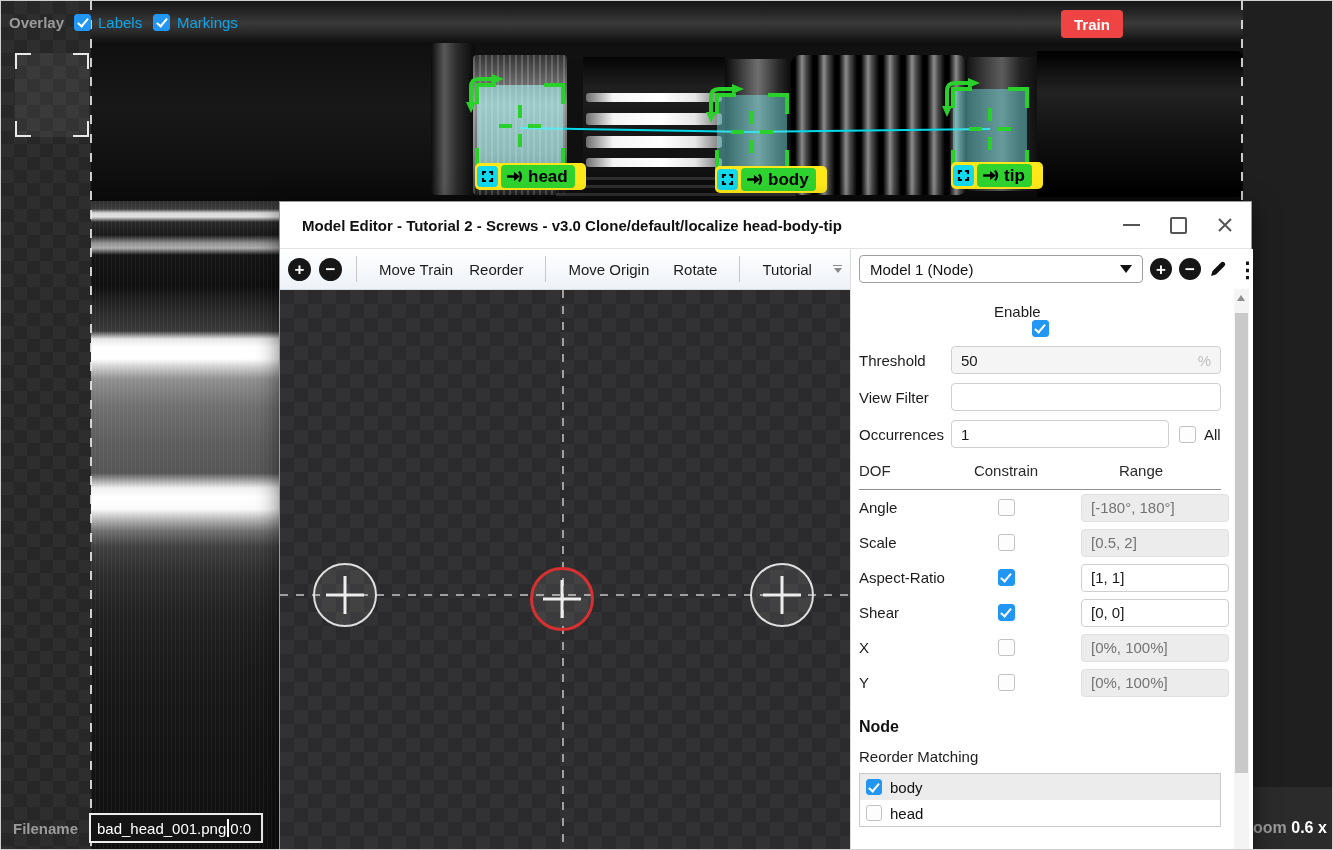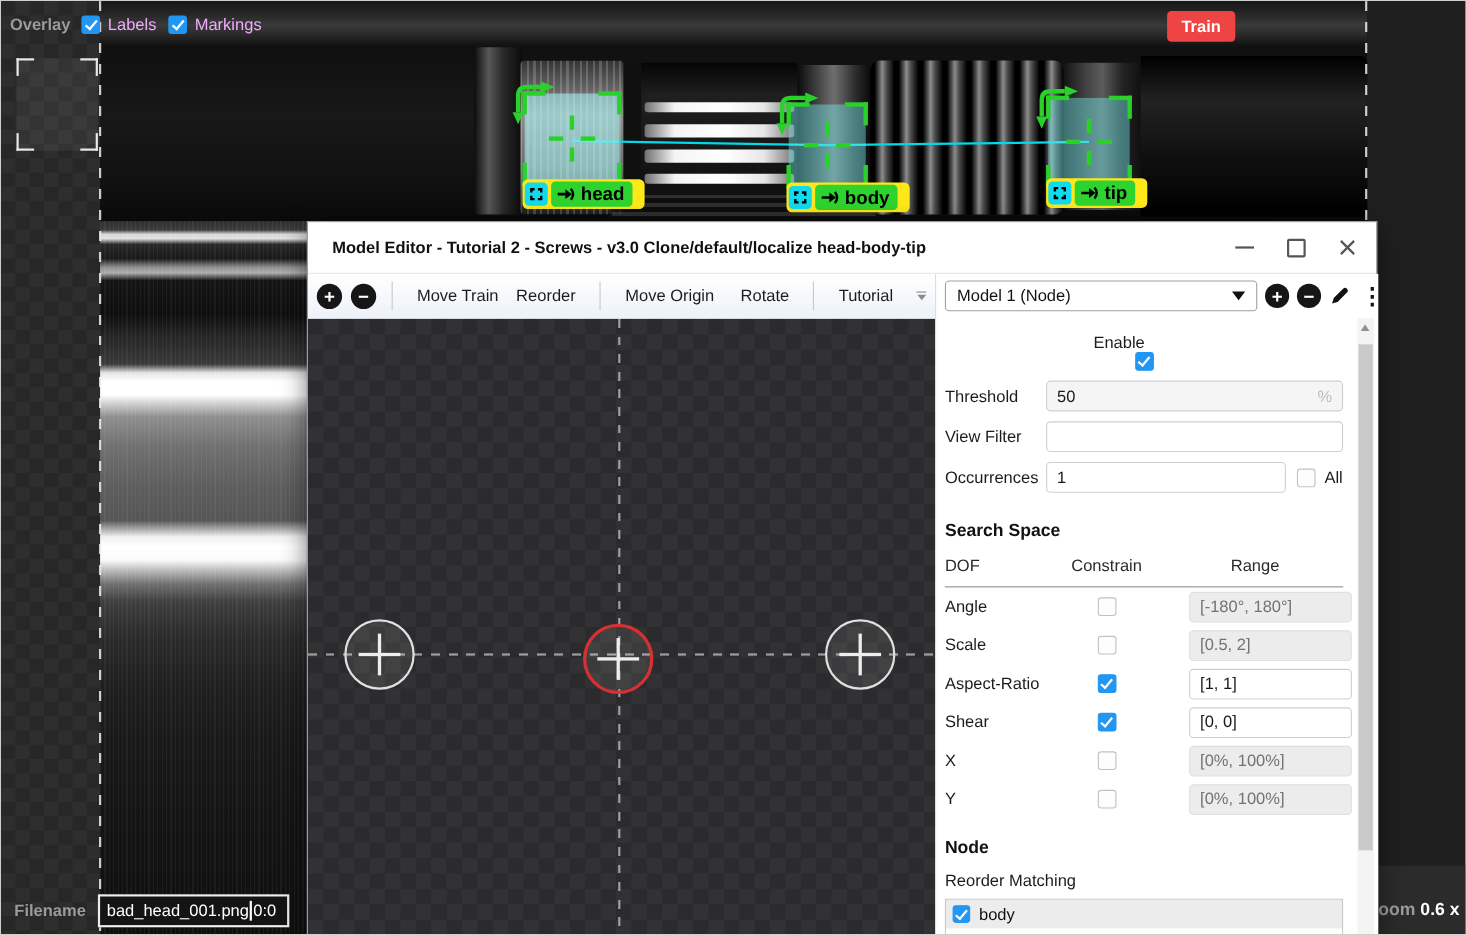--- a/index.html
+++ b/index.html
@@ -78,21 +78,21 @@
   .anno-label{position:absolute;z-index:6;display:inline-flex;align-items:center;gap:3px;
     background:#ffe81a;border-radius:5px;padding:2px 11px 2px 2px;}
   .chip-cyan{width:21px;height:21px;background:#11d9ee;border-radius:4px;
     display:inline-flex;align-items:center;justify-content:center;}
   .chip-green{display:inline-flex;align-items:center;gap:5px;background:#2fd32f;border-radius:4px;
     padding:1px 7px 1px 5px;}
   .chip-green .txt{font-size:17px;font-weight:700;color:#000;line-height:21px;}
 
   
   .top-bar{left:0;top:0;width:1333px;height:44px;z-index:7;}
-  .tb-text{position:absolute;font-size:15px;color:#f0abfc;}
+  .tb-text{position:absolute;font-size:15px;color:#0ea5e9;}
   .tb-gray{color:#9b9b9b;font-weight:700;}
   .checkbox{width:17px;height:17px;border-radius:3px;background:#fdfdfd;border:1px solid #c2c2c2;
     display:inline-flex;align-items:center;justify-content:center;box-sizing:border-box;}
   .checkbox.checked{background:#2196f3;border-color:#2196f3;}
   .checkbox.checked::after{content:"";width:4px;height:9px;border:solid #fff;border-width:0 2.5px 2.5px 0;
     transform:rotate(40deg);margin-top:-2px;}
   .train-group{position:absolute;left:1060px;top:9px;display:flex;gap:6px;}
   .train-btn{height:28px;border:none;border-radius:4px;color:#fff;font-weight:700;font-size:15px;
     padding:0 13px;display:flex;align-items:center;font-family:"Liberation Sans",sans-serif;}
   .train-btn.dark{background:#ef4444;}
@@ -413,21 +413,20 @@
 
         <div class="form-row">
           <span class="lbl">Occurrences</span>
           <div class="tinput w218">
             <span>1</span>
           </div>
           <span class="checkbox" style="margin-left:10px;"></span>
           <span style="margin-left:8px;font-size:15px;color:#1c1c1c;">All</span>
         </div>
 
-        <div class="section-h">Search Space</div>
         <div class="ss-header">
           <span class="col-dof">DOF</span>
           <span class="col-con">Constrain</span>
           <span class="col-rng">Range</span>
         </div>
         <hr class="ss-hr">
 
         <div class="ss-row">
           <span class="lbl2">Angle</span>
           <span class="col-con">

